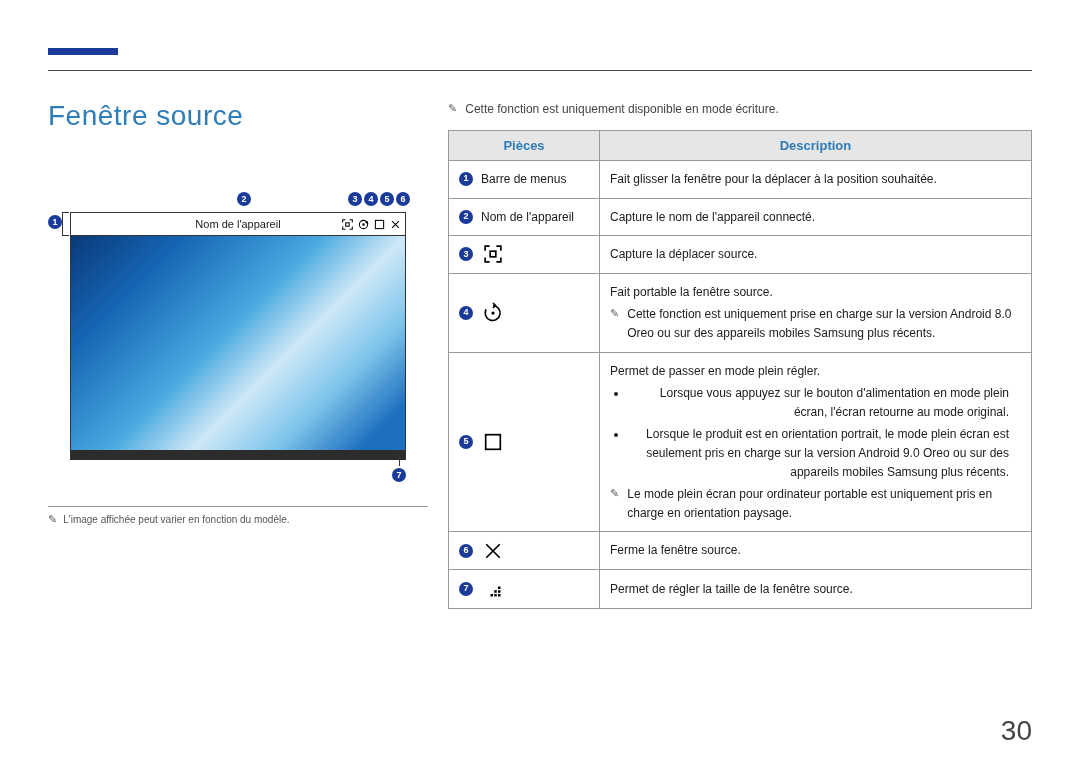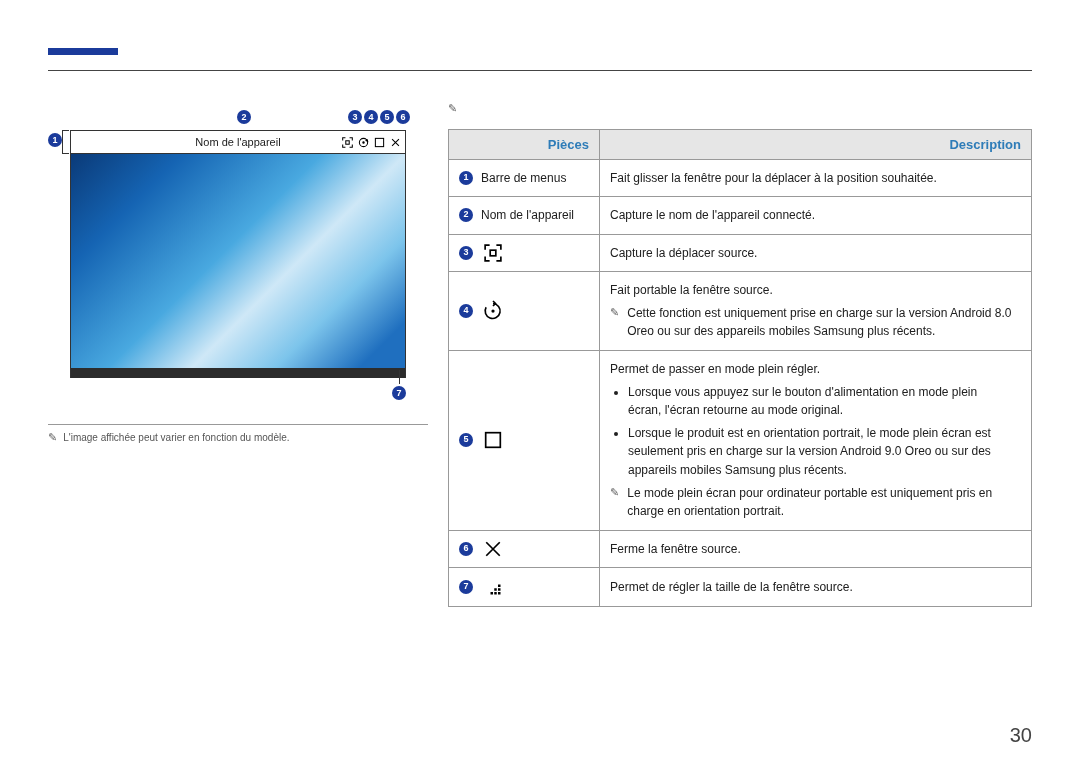--- a/index.html
+++ b/index.html
@@ -169,21 +169,21 @@
   }
   table.parts {
     width: 100%;
     border-collapse: collapse;
     font-size: 12px;
   }
   table.parts th {
     background: #e6e6e6;
     color: #2e7cb8;
     font-weight: bold;
-    text-align: right;
+    text-align: center;
     padding: 7px 10px;
     border: 1px solid #999;
     font-size: 13px;
   }
   table.parts td {
     border: 1px solid #999;
     padding: 9px 10px;
     vertical-align: middle;
     line-height: 1.55;
   }
@@ -212,54 +212,56 @@
   .parts-cell .icon {
     font-size: 16px;
     display: inline-flex;
     align-items: center;
     justify-content: center;
     width: 24px;
   }
   ul.sub {
     margin: 4px 12px 0 0;
     padding-left: 18px;
+    text-align: right;
   }
   ul.sub li {
     margin-bottom: 4px;
   }
   .desc-note {
     display: flex;
     align-items: flex-start;
     gap: 8px;
     margin-top: 4px;
   }
   .desc-note .pencil { flex: none; }
 
   .page-num {
     position: absolute;
     right: 48px;
     bottom: 16px;
-    font-size: 20px;
+    font-size: 28px;
     color: #444;
     font-weight: normal;
   }
 
   
   svg { overflow: visible; }
 </style>
 </head>
 <body>
 
 <div class="page">
   <div class="accent-bar"></div>
   <div class="top-rule"></div>
 
   <div class="columns">
 
     <div class="left-col">
+      <h1>Fenêtre source</h1>
 
       <div class="figure-area">
 
         <div class="callout" style="left:0; top:33px;">
             <span>1</span>
           </div>
         <div class="bracket-v"></div>
 
         <div class="callout" style="left:189px; top:10px;">
             <span>2</span>
@@ -319,20 +321,21 @@
 
       <div class="left-note">
         <span class="pencil">✎</span>
         <span>L'image affichée peut varier en fonction du modèle.</span>
       </div>
     </div>
 
     <div class="right-col">
       <div class="note-line">
         <span class="pencil">✎</span>
+        <span>Cette fonction est uniquement disponible en mode écriture.</span>
       </div>
 
       <table class="parts">
         <thead>
           <tr>
             <th class="col-parts">Pièces</th>
             <th>Description</th>
           </tr>
         </thead>
         <tbody>
@@ -401,21 +404,21 @@
                 </div>
               </td>
             <td>
               <div>Permet de passer en mode plein régler.</div>
               <ul class="sub">
                 <li>Lorsque vous appuyez sur le bouton d'alimentation en mode plein écran, l'écran retourne au mode original.</li>
                 <li>Lorsque le produit est en orientation portrait, le mode plein écran est seulement pris en charge sur la version Android 9.0 Oreo ou sur des appareils mobiles Samsung plus récents.</li>
               </ul>
               <div class="desc-note">
                   <span class="pencil">✎</span>
-                  <span>Le mode plein écran pour ordinateur portable est uniquement pris en charge en orientation portrait.</span>
+                  <span>Le mode plein écran pour ordinateur portable est uniquement pris en charge en orientation paysage.</span>
                 </div>
             </td>
           </tr>
           <tr>
             <td>
                 <div class="parts-cell">
                   <span class="num-badge">6</span>
               <span class="icon">
                 <svg width="18" height="18" viewBox="0 0 16 16" stroke="#000" stroke-width="1.5">
                       <path d="M2 2 L14 14 M14 2 L2 14"></path>

